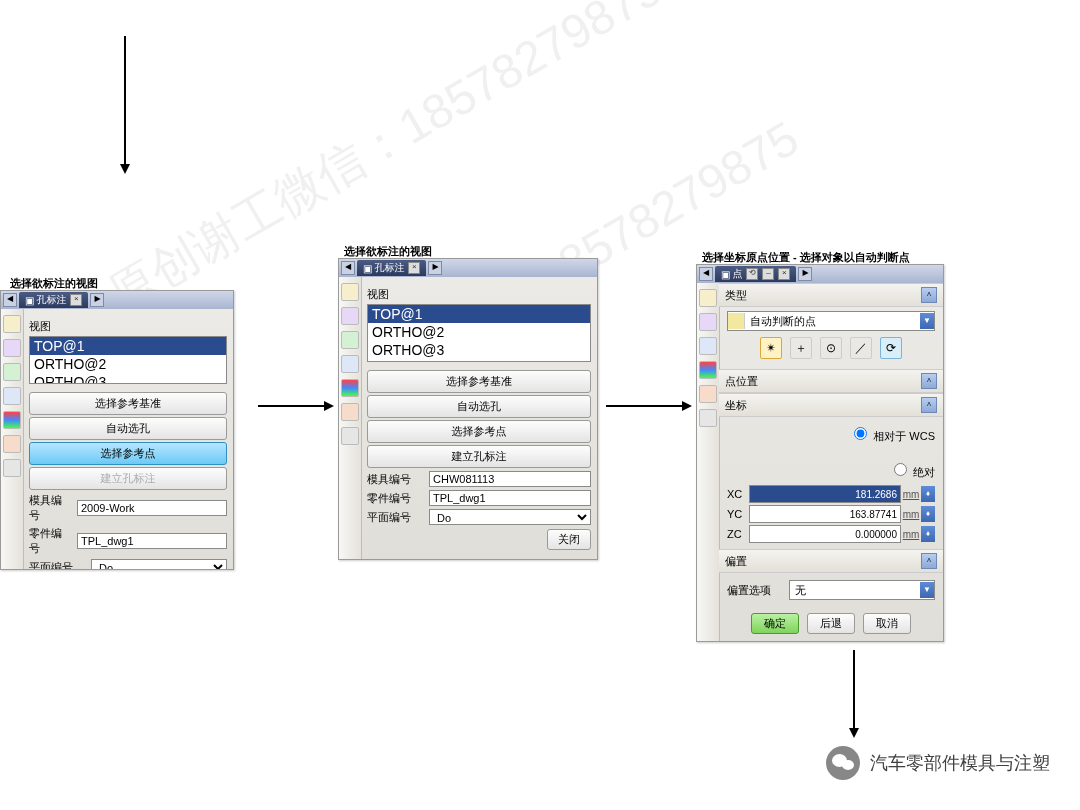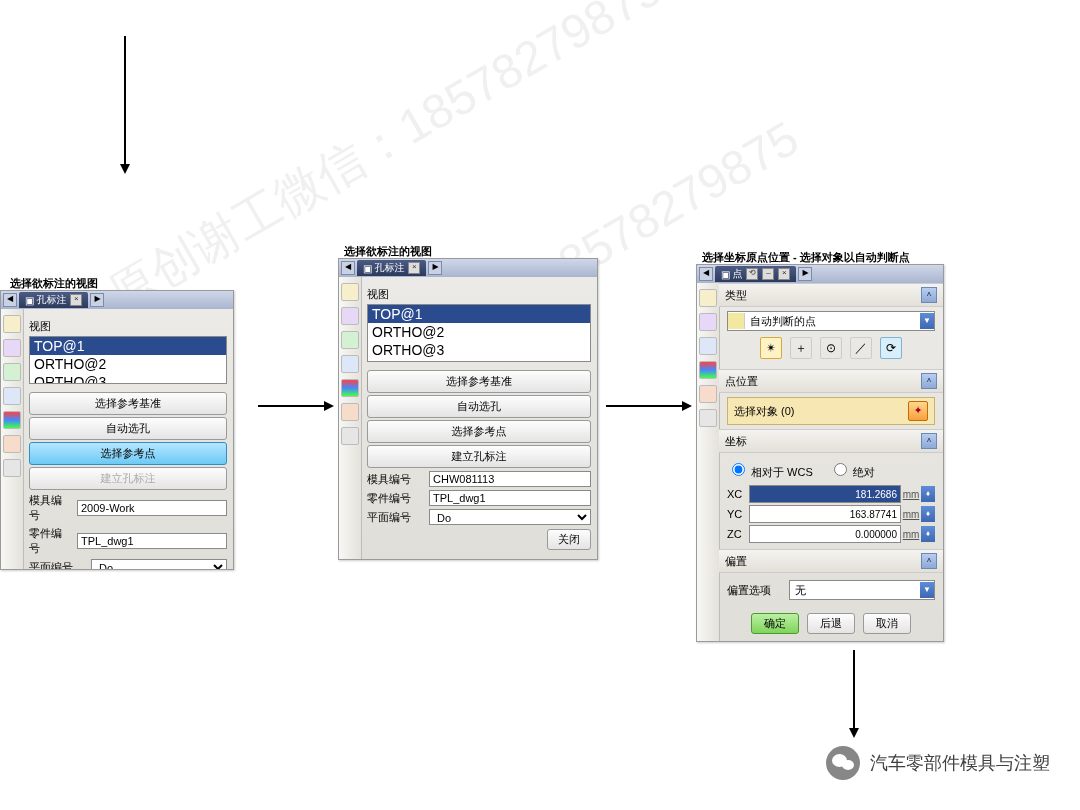--- a/index.html
+++ b/index.html
@@ -30,21 +30,21 @@
   .chev{width:14px;height:14px;background:linear-gradient(#b7cdf1,#8fa9d6);border:1px solid #6d87b6;font-size:8px;text-align:center;line-height:12px;color:#234;}
   .body3{padding:4px 8px;}
   .dd{display:flex;align-items:center;border:1px solid #8a8a8a;background:#fff;height:18px;}
   .dd-ic{width:16px;height:16px;background:#f3e8a0;border-right:1px solid #ccc;}
   .dd-lbl{flex:1;padding:0 5px;font-size:11px;}
   .dd-arrow{width:14px;height:16px;background:linear-gradient(#5f8cd6,#3d68b3);color:#fff;text-align:center;line-height:16px;font-size:8px;}
   .icon-row{display:flex;justify-content:center;gap:8px;padding:6px 0;}
   .tool-ic{width:20px;height:20px;border:1px solid #ccc;border-radius:2px;display:flex;align-items:center;justify-content:center;font-size:12px;}
   .sel-row{display:flex;align-items:center;justify-content:space-between;background:#f7e7b2;border:1px solid #c8b36a;padding:3px 6px;font-size:11px;}
   .pick-btn{width:18px;height:18px;background:linear-gradient(#ffd78a,#f7a13b);border:1px solid #c16a0e;border-radius:2px;text-align:center;line-height:16px;color:#a03;}
-  .radio-row{display:flex;align-items:flex-end;gap:16px;font-size:11px;padding:3px 0;}
+  .radio-row{display:flex;align-items:flex-end;gap:16px;font-size:11px;padding:3px 0;flex-direction:column;}
   .coord-row{display:flex;align-items:center;margin:2px 0;font-size:11px;}
   .coord-row label{width:22px;}
   .coord-in{flex:1;border:1px solid #8a8a8a;background:#fff;height:16px;padding:0 3px;font-size:10px;display:flex;align-items:center;justify-content:flex-end;}
   .coord-in.sel{background:#2b4b8f;color:#fff;}
   .unit{width:20px;font-size:10px;text-align:center;color:#555;text-decoration:underline;}
   .spin{width:14px;height:16px;background:linear-gradient(#5f8cd6,#3d68b3);color:#fff;text-align:center;font-size:8px;line-height:16px;}
   .btn-row3{display:flex;justify-content:center;gap:8px;padding:6px;}
   .btn3{padding:2px 12px;font-size:11px;border:1px solid #9a9a9a;border-radius:3px;background:linear-gradient(#fdfdfd,#e4e4e4);}
   .ok{background:linear-gradient(#baf0a3,#7fd45c);border-color:#4a9b2c;}
   .arrow{position:absolute;}
@@ -214,26 +214,20 @@
         <div class="tool-ic">＋</div>
         <div class="tool-ic">⊙</div>
         <div class="tool-ic">／</div>
         <div class="tool-ic" style="background:#d8eef9;border-color:#7db3d8;">⟳</div>
       </div>
     </div>
     <div class="sect-hdr">
         <span>点位置</span>
         <span class="chev">ʌ</span>
       </div>
-    <div class="body3">
-      <div class="sel-row">
-        <span>选择对象 (0)</span>
-        <span class="pick-btn">✦</span>
-      </div>
-    </div>
     <div class="sect-hdr">
         <span>坐标</span>
         <span class="chev">ʌ</span>
       </div>
     <div class="body3">
       <div class="radio-row">
         <label><input type="radio" checked="" style=""> <span>相对于 WCS</span></label>
         <label><input type="radio" style=""> <span>绝对</span></label>
       </div>
       <div class="coord-row">

